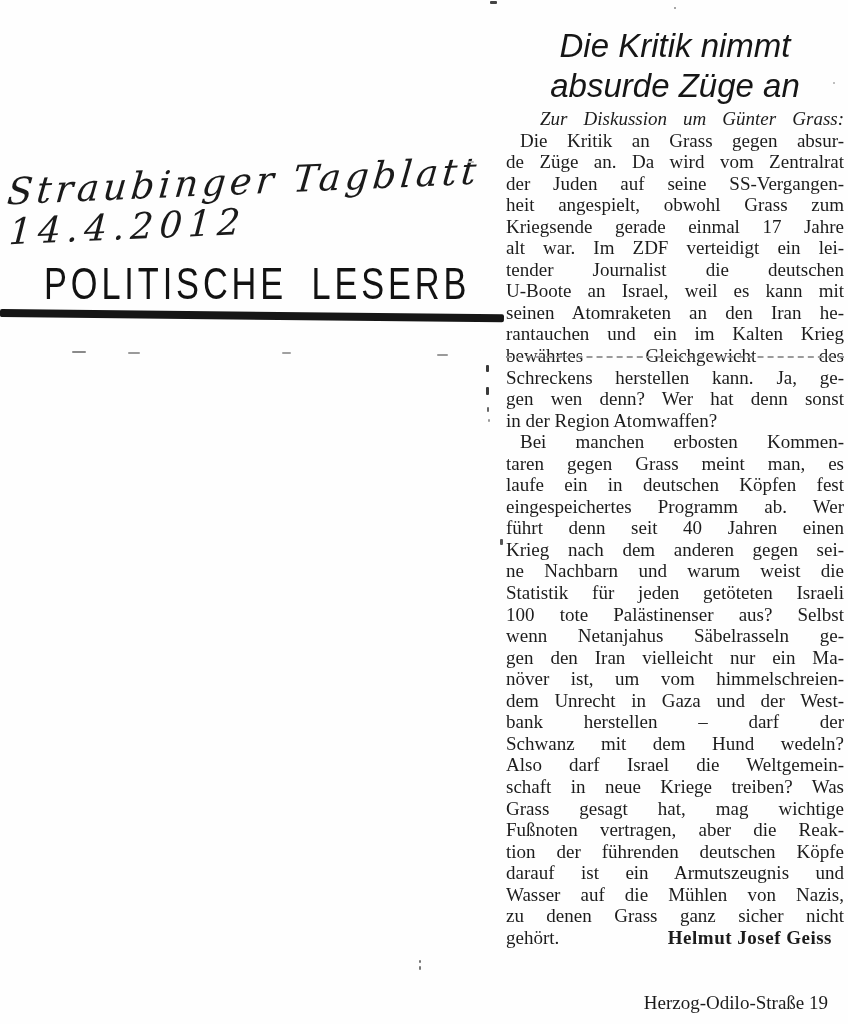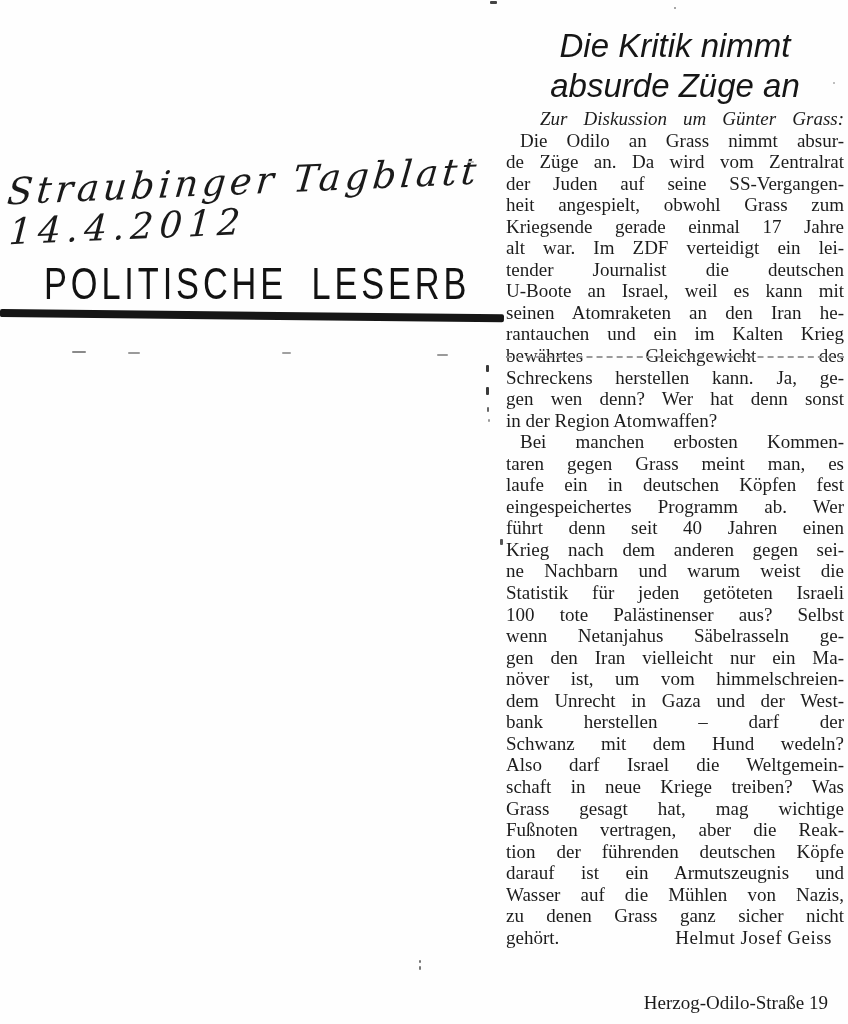--- a/index.html
+++ b/index.html
@@ -51,21 +51,21 @@
     position: absolute; left: 506px; top: 108px; width: 338px;
     font-size: 19px; line-height: 21.55px;
     color: #1c1c1c;
   }
   .bline { height: 21.55px; white-space: nowrap; }
   .bline.j { white-space: normal; text-align: justify; text-align-last: justify; text-justify: inter-word; }
   .bline.ind { padding-left: 14px; }
   .bline.lead { font-style: italic; padding-left: 34px; }
   .bline.r { text-align: right; padding-right: 16px; margin-top: 44px; }
   .bline.split { display: flex; justify-content: space-between; padding-right: 12px; }
-  .sig-name { letter-spacing: 0.5px; }
+  .sig-name { letter-spacing: 0.5px; font-weight: bold; }
 
   .artifact { position: absolute; }
 </style>
 </head>
 <body>
 
 <div class="page">
 
   <div class="handwriting">
     <div class="hw1">Straubinger Tagblatt</div>
@@ -75,21 +75,21 @@
   <div class="section-headline">POLITISCHE LESERB</div>
   <div class="section-rule"></div>
 
   <div class="article-title">
     <div>Die Kritik nimmt</div>
     <div>absurde Züge an</div>
   </div>
 
   <div class="article-body" id="article-lines">
       <div class="bline lead j">Zur Diskussion um Günter Grass:</div>
-      <div class="bline j ind">Die Odilo an Grass nimmt absur-</div>
+      <div class="bline j ind">Die Kritik an Grass gegen absur-</div>
       <div class="bline j">de Züge an. Da wird vom Zentralrat</div>
       <div class="bline j">der Juden auf seine SS-Vergangen-</div>
       <div class="bline j">heit angespielt, obwohl Grass zum</div>
       <div class="bline j">Kriegsende gerade einmal 17 Jahre</div>
       <div class="bline j">alt war. Im ZDF verteidigt ein lei-</div>
       <div class="bline j">tender Journalist die deutschen</div>
       <div class="bline j">U-Boote an Israel, weil es kann mit</div>
       <div class="bline j">seinen Atomraketen an den Iran he-</div>
       <div class="bline j">rantauchen und ein im Kalten Krieg</div>
       <div class="bline j">bewährtes Gleichgewicht des</div>

